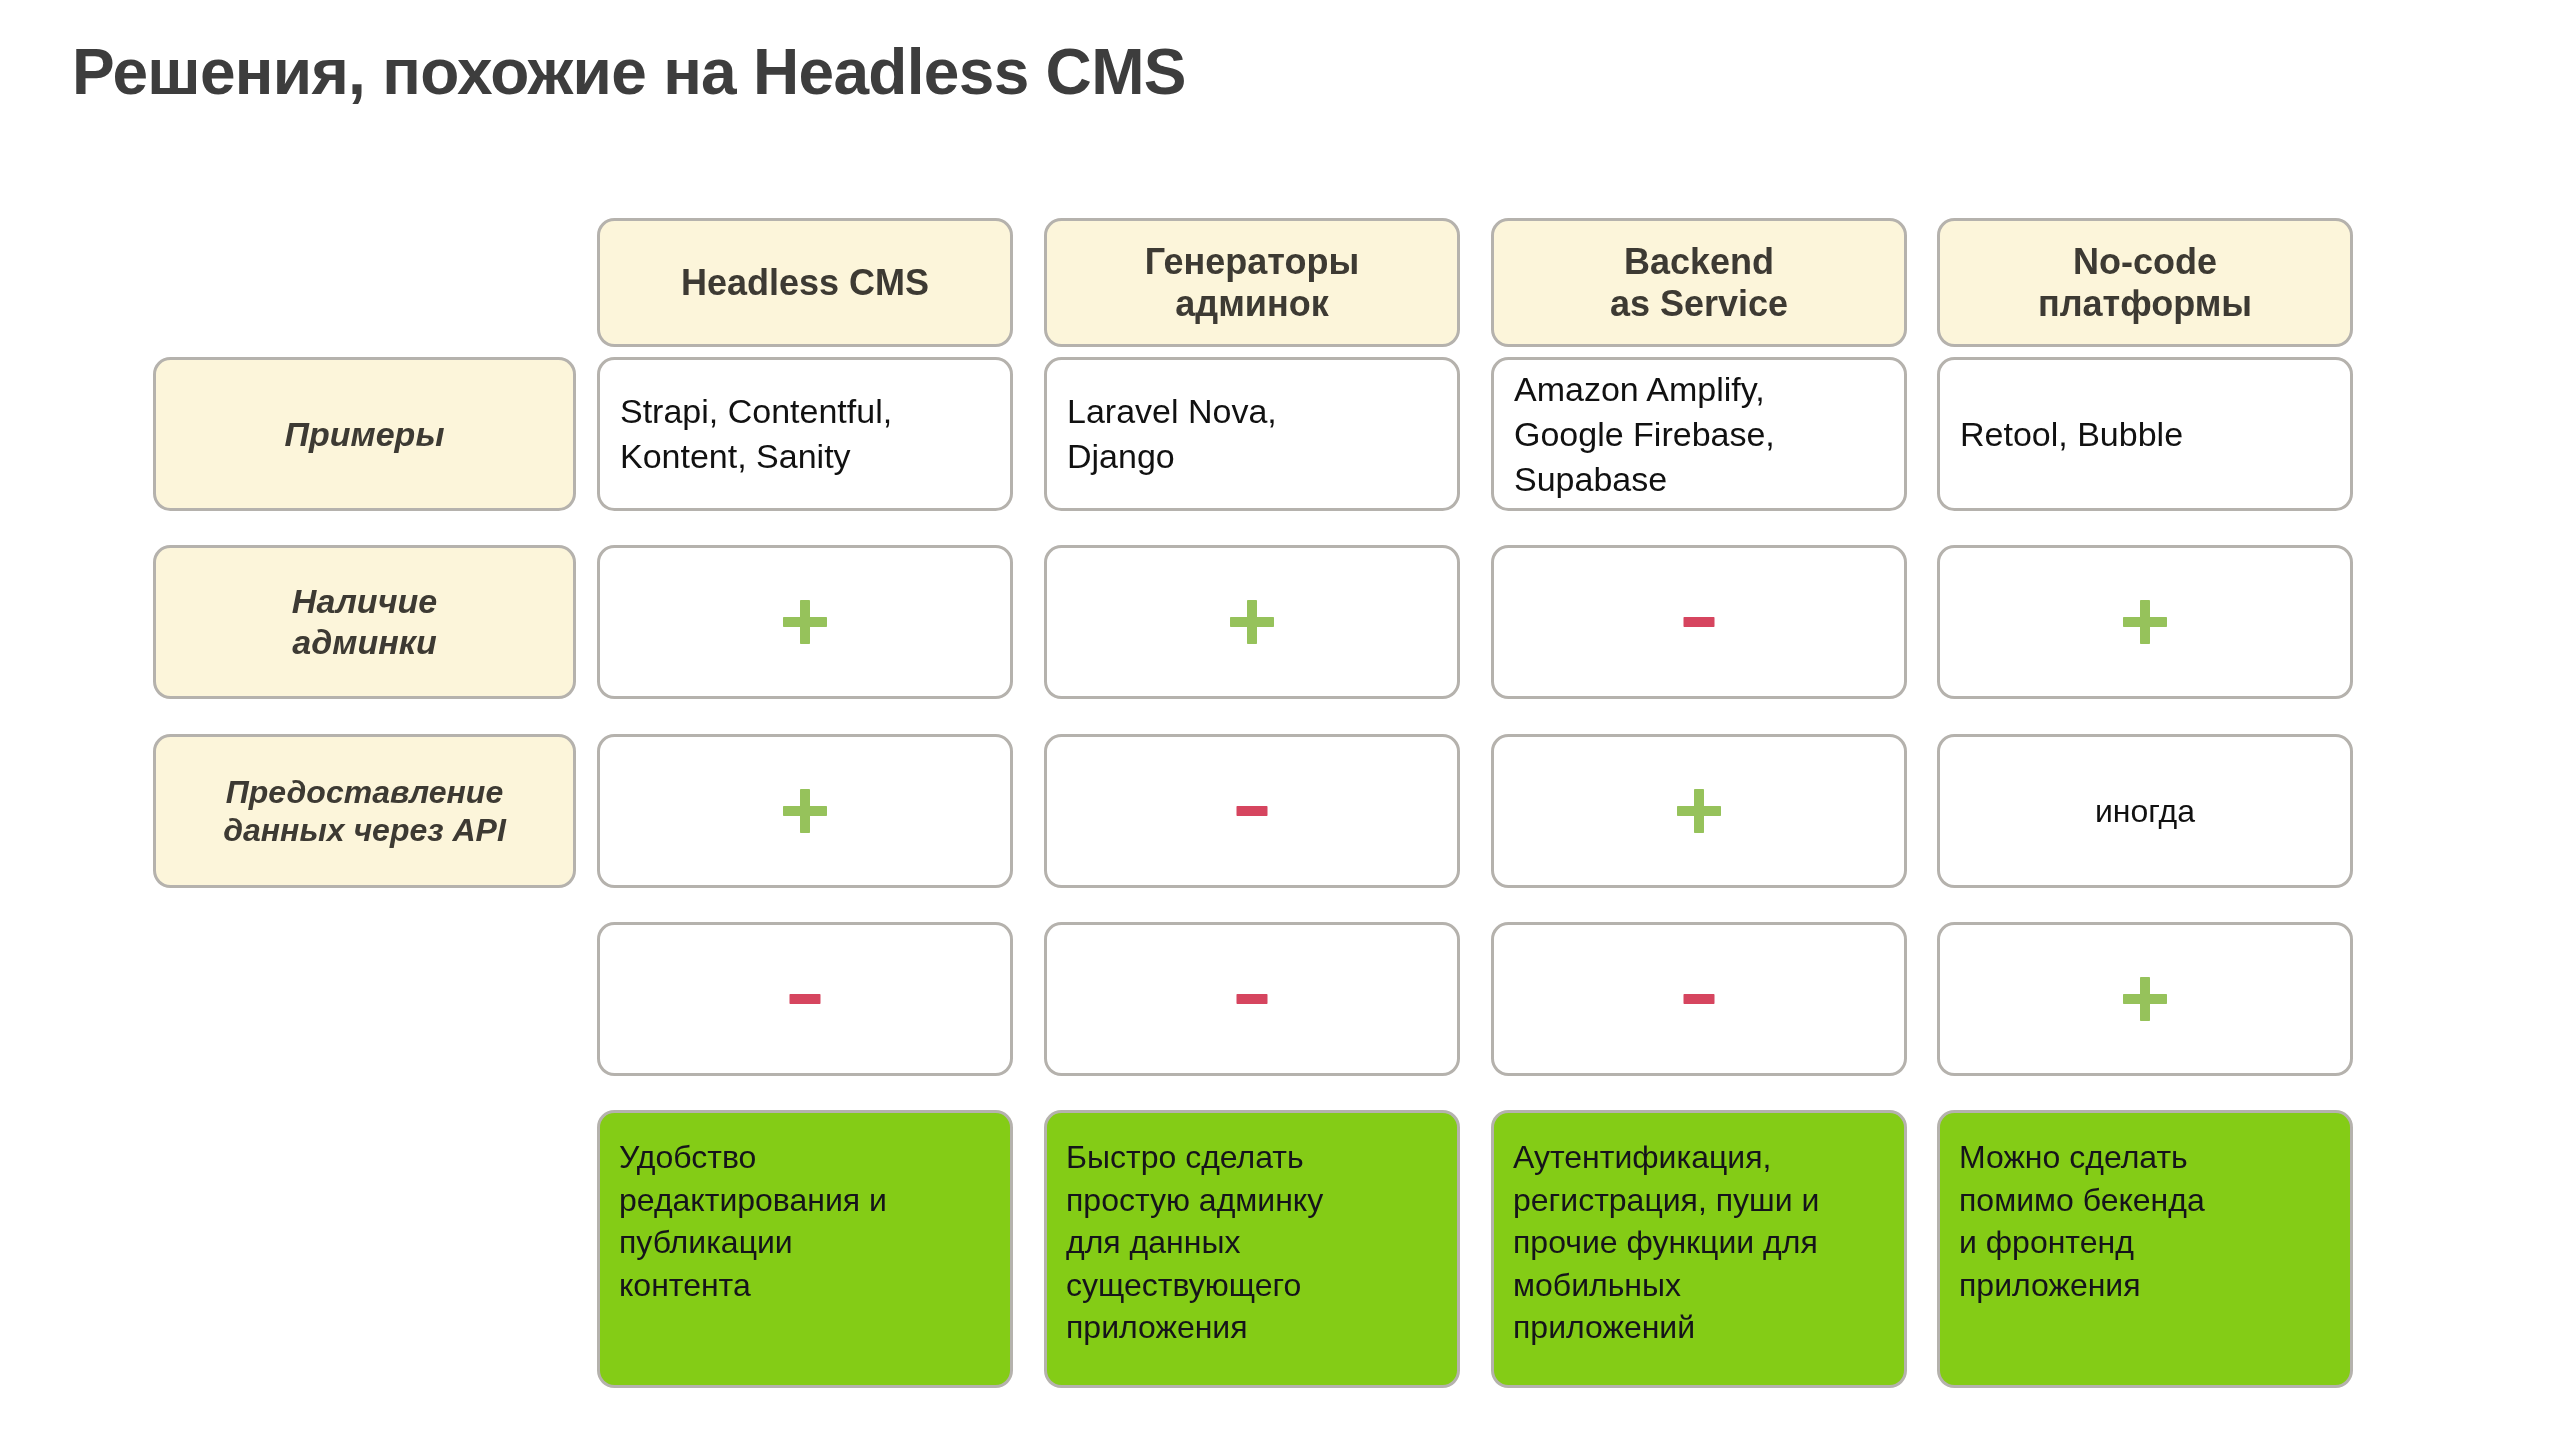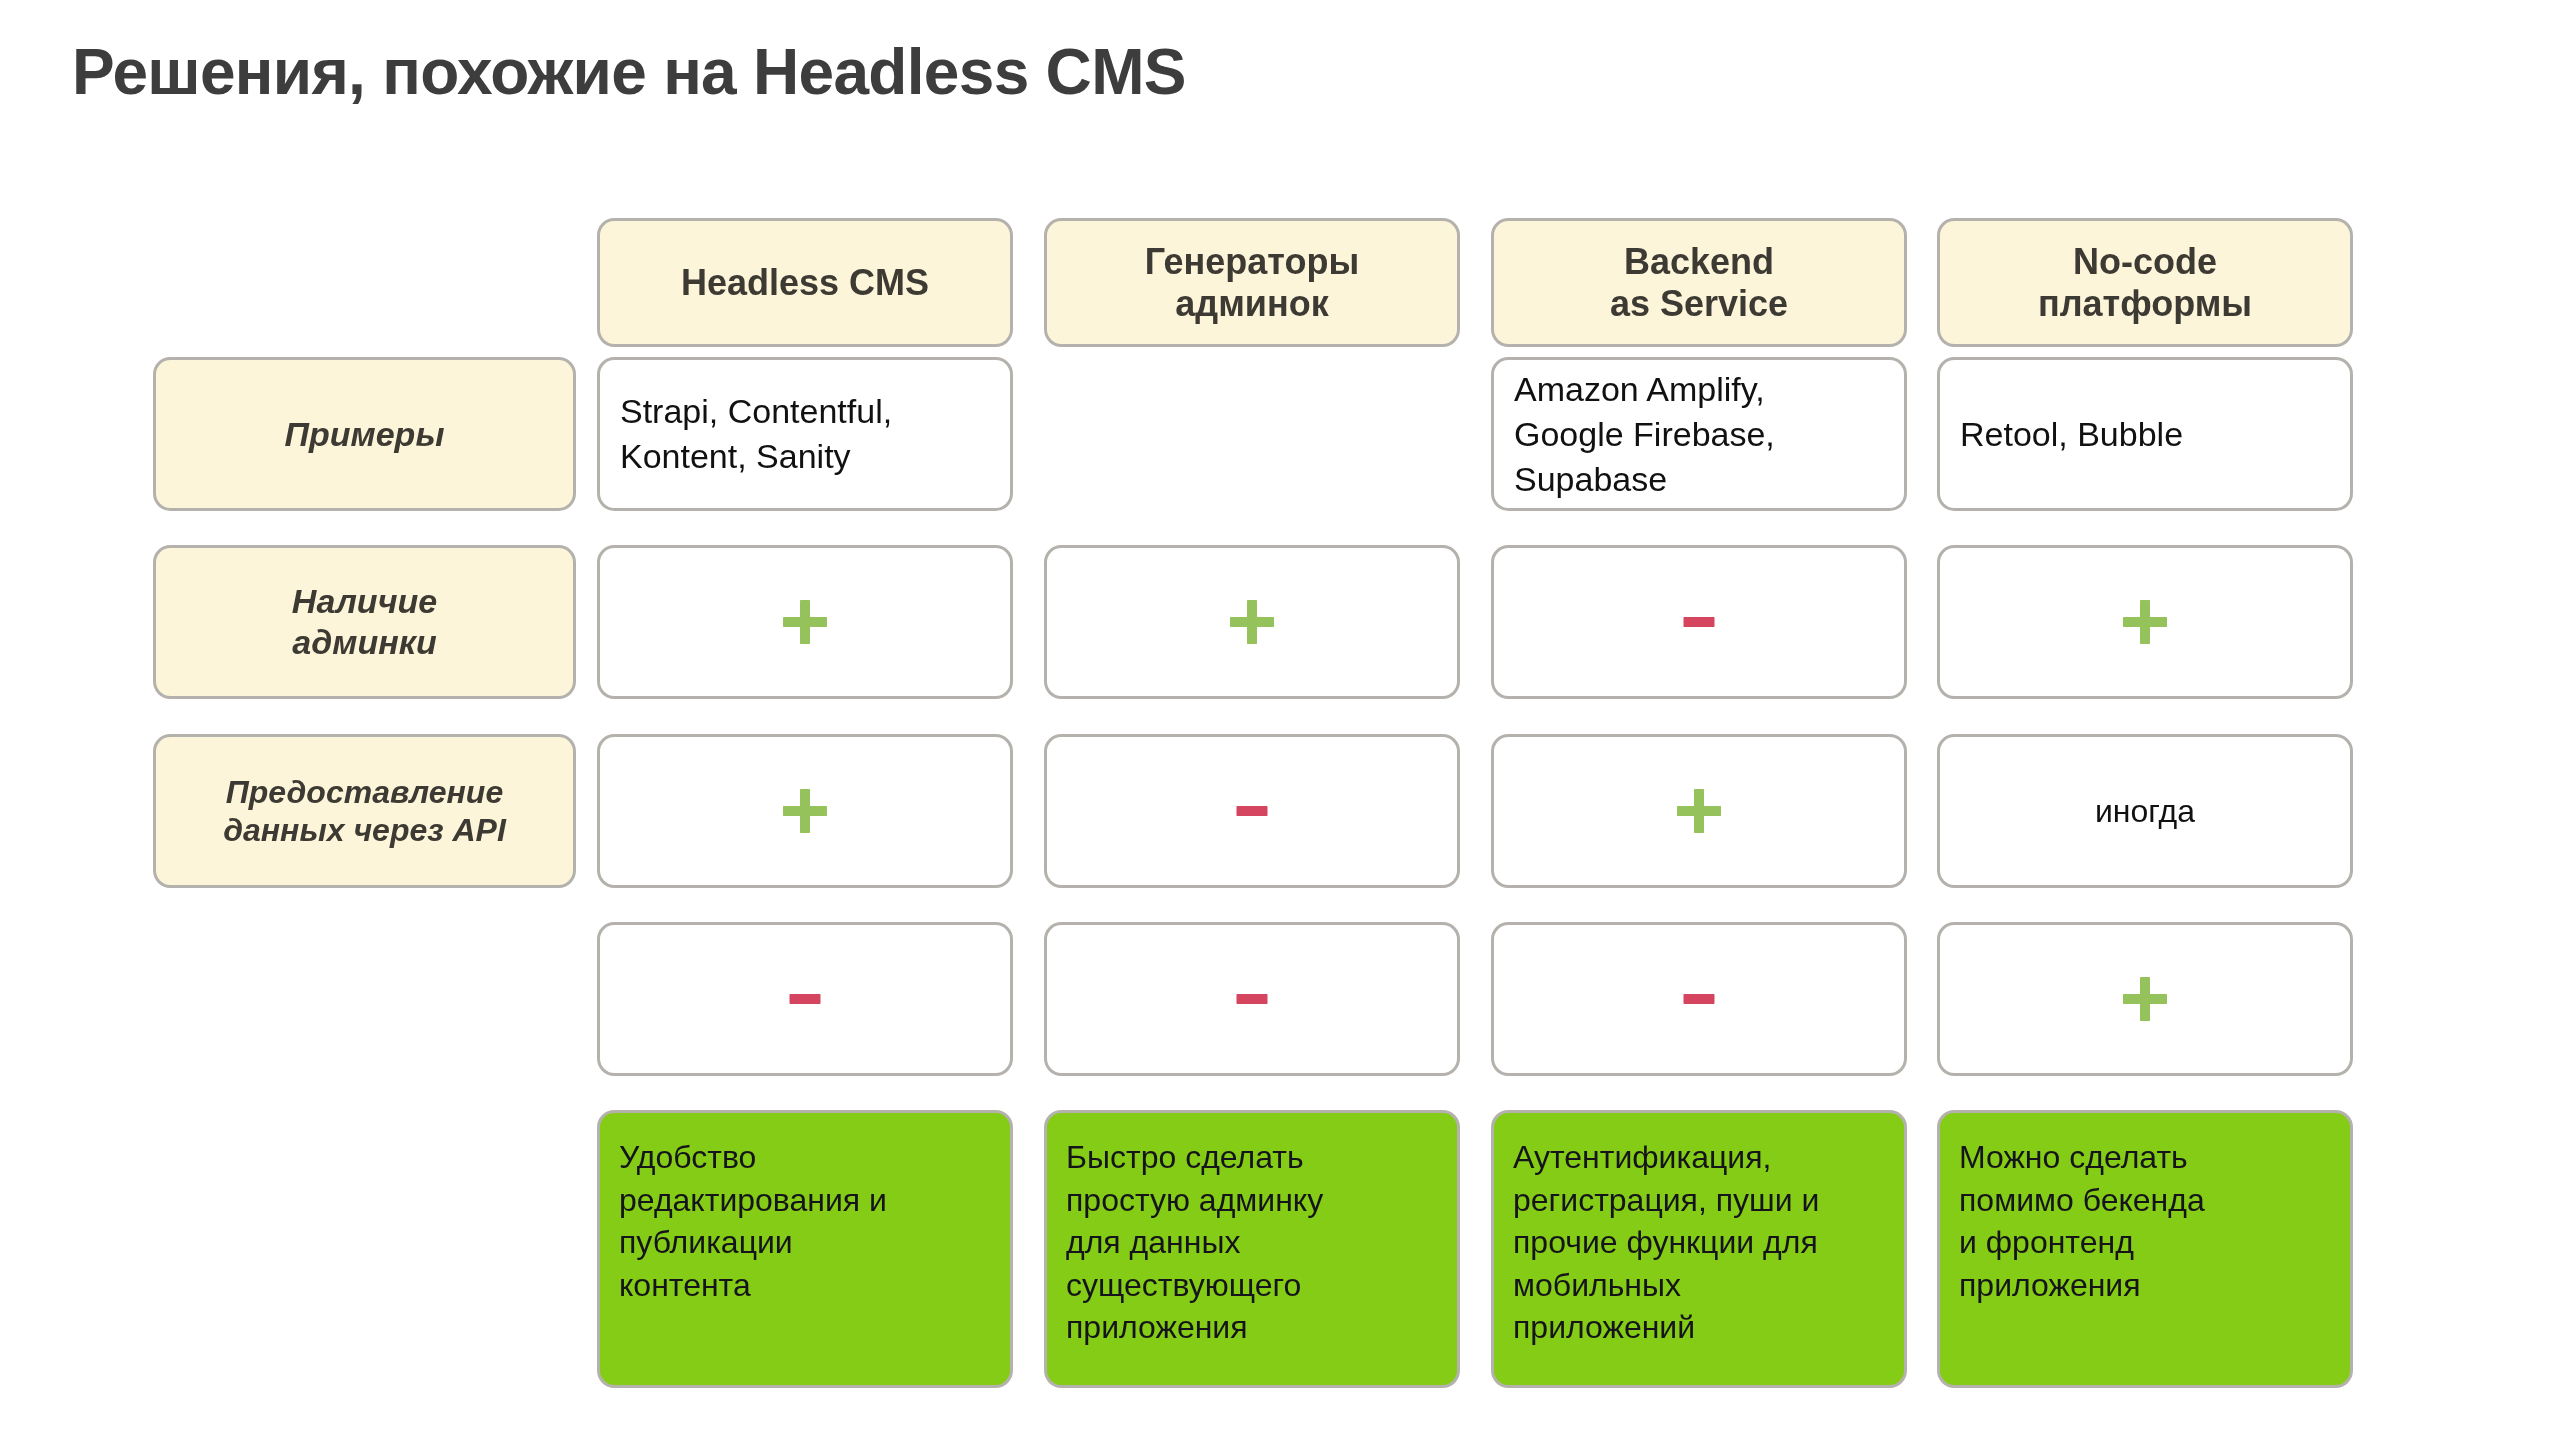--- a/index.html
+++ b/index.html
@@ -192,20 +192,24 @@
         <div class="txt">No-code
 платформы</div>
       </div>
       <div class="cell rowlabel accent" style="left: 153px; top: 349px; width: 423px; height: 154px;">
         <div class="txt">Примеры</div>
       </div>
       <div class="cell example" style="left: 597px; top: 349px; width: 416px; height: 154px;">
         <div class="txt">Strapi, Contentful,
 Kontent, Sanity</div>
       </div>
+      <div class="cell example" style="left: 1044px; top: 349px; width: 416px; height: 154px;">
+        <div class="txt">Laravel Nova,
+Django</div>
+      </div>
       <div class="cell example" style="left: 1491px; top: 349px; width: 416px; height: 154px;">
         <div class="txt">Amazon Amplify,
 Google Firebase,
 Supabase</div>
       </div>
       <div class="cell example" style="left: 1937px; top: 349px; width: 416px; height: 154px;">
         <div class="txt">Retool, Bubble</div>
       </div>
       <div class="cell rowlabel accent" style="left: 153px; top: 537px; width: 423px; height: 154px;">
         <div class="txt">Наличие

